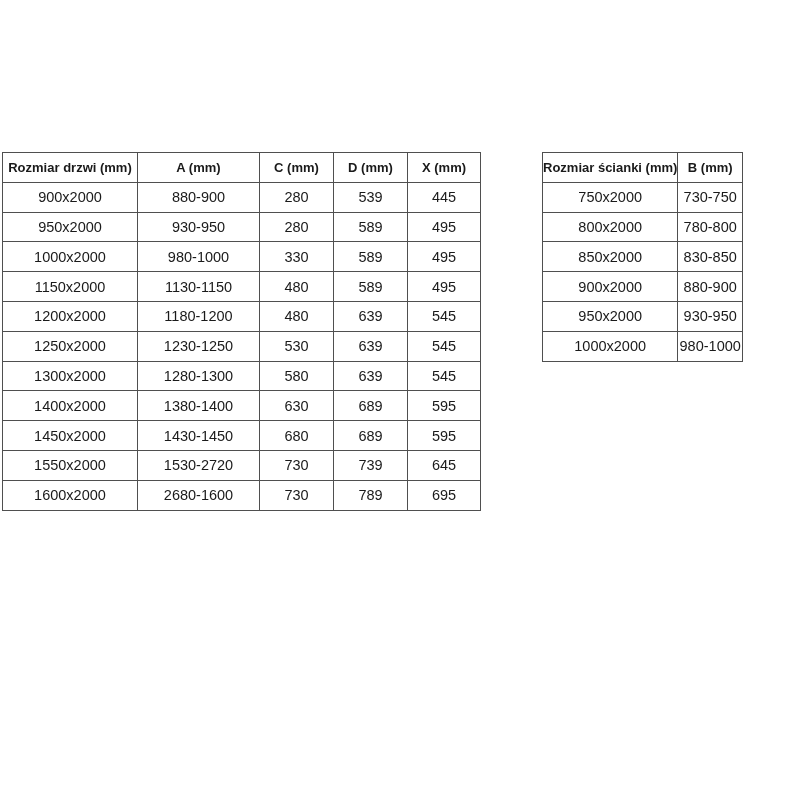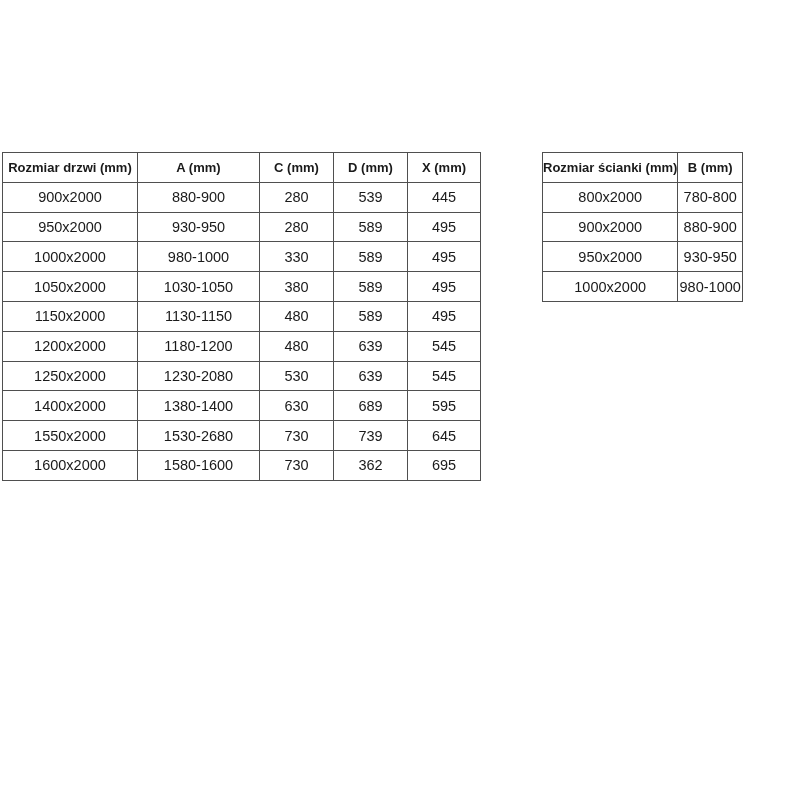--- a/index.html
+++ b/index.html
@@ -89,86 +89,101 @@
           <td>495</td>
         </tr>
         <tr>
           <td>1000x2000</td>
           <td>980-1000</td>
           <td>330</td>
           <td>589</td>
           <td>495</td>
         </tr>
         <tr>
-          <td>1050x2000</td>
-          <td>1030-1050</td>
-          <td>380</td>
-          <td>589</td>
-          <td>495</td>
-        </tr>
-        <tr>
           <td>1150x2000</td>
           <td>1130-1150</td>
           <td>480</td>
           <td>589</td>
           <td>495</td>
         </tr>
         <tr>
           <td>1200x2000</td>
           <td>1180-1200</td>
           <td>480</td>
           <td>639</td>
           <td>545</td>
         </tr>
         <tr>
           <td>1250x2000</td>
-          <td>1230-2080</td>
+          <td>1230-1250</td>
           <td>530</td>
+          <td>639</td>
+          <td>545</td>
+        </tr>
+        <tr>
+          <td>1300x2000</td>
+          <td>1280-1300</td>
+          <td>580</td>
           <td>639</td>
           <td>545</td>
         </tr>
         <tr>
           <td>1400x2000</td>
           <td>1380-1400</td>
           <td>630</td>
           <td>689</td>
           <td>595</td>
         </tr>
         <tr>
+          <td>1450x2000</td>
+          <td>1430-1450</td>
+          <td>680</td>
+          <td>689</td>
+          <td>595</td>
+        </tr>
+        <tr>
           <td>1550x2000</td>
-          <td>1530-2680</td>
+          <td>1530-2720</td>
           <td>730</td>
           <td>739</td>
           <td>645</td>
         </tr>
         <tr>
           <td>1600x2000</td>
-          <td>1580-1600</td>
+          <td>2680-1600</td>
           <td>730</td>
-          <td>362</td>
+          <td>789</td>
           <td>695</td>
         </tr>
       </tbody>
   </table>
 
   <table class="spec-table" id="wall-table">
     <colgroup>
       <col style="width:135px">
       <col style="width:125px">
     </colgroup>
     <thead>
       <tr>
           <th>Rozmiar ścianki (mm)</th>
           <th>B (mm)</th>
         </tr>
     </thead>
     <tbody>
         <tr>
+          <td>750x2000</td>
+          <td>730-750</td>
+        </tr>
+        <tr>
           <td>800x2000</td>
           <td>780-800</td>
+        </tr>
+        <tr>
+          <td>850x2000</td>
+          <td>830-850</td>
         </tr>
         <tr>
           <td>900x2000</td>
           <td>880-900</td>
         </tr>
         <tr>
           <td>950x2000</td>
           <td>930-950</td>
         </tr>
         <tr>

